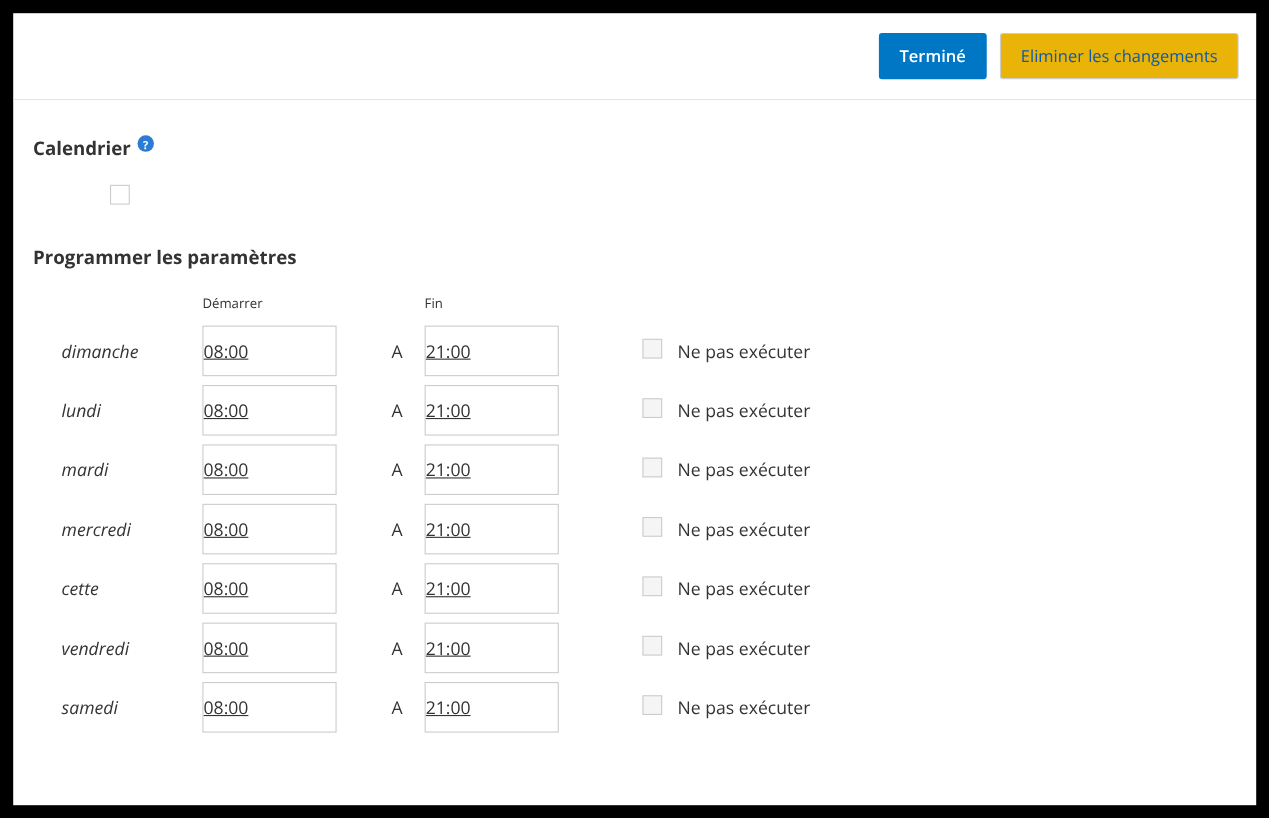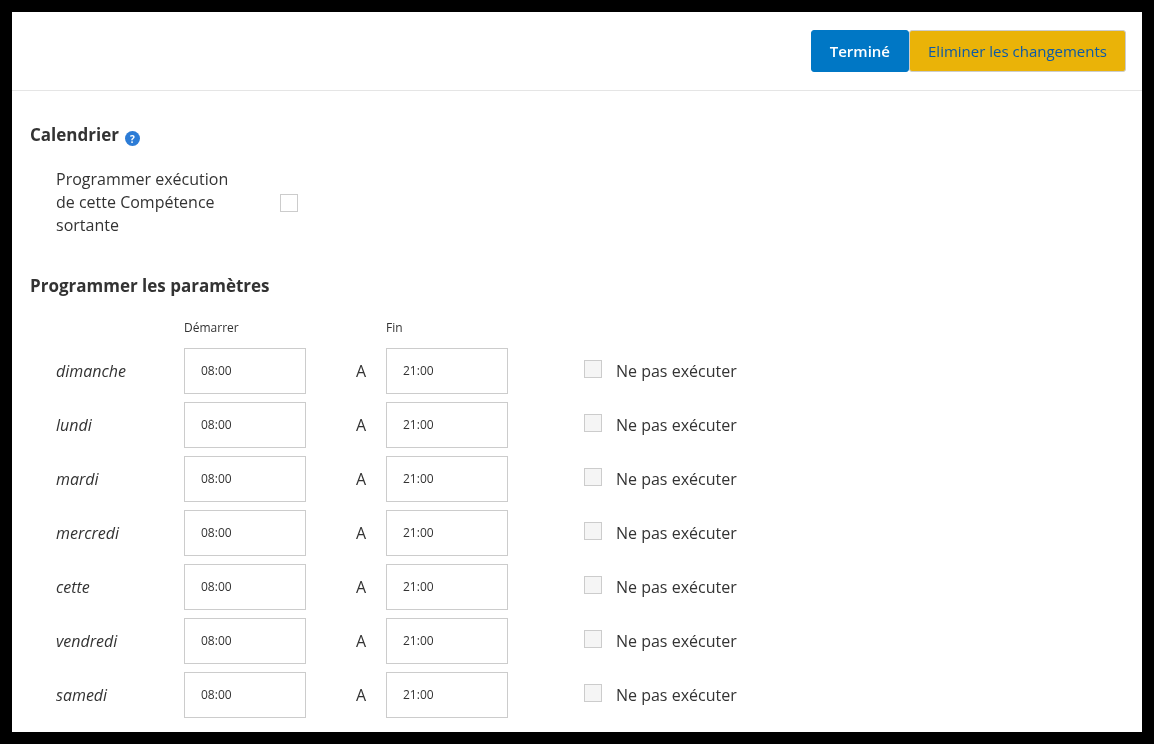--- a/index.html
+++ b/index.html
@@ -15,21 +15,21 @@
   width: 100%;
   height: 100%;
   overflow: hidden;
 }
 .header {
   display: flex;
   justify-content: flex-end;
   align-items: flex-start;
   padding: 18px 16px;
   border-bottom: 1px solid #e5e5e5;
-  gap: 0;
+  gap: 12px;
 }
 .btn {
   font-size: 15px;
   padding: 10px 18px;
   border-radius: 3px;
   cursor: pointer;
   font-family: inherit;
 }
 .btn-primary {
   background: #0077c5;
@@ -44,21 +44,21 @@
 }
 .content {
   padding: 32px 18px 18px 18px;
 }
 .section-title {
   font-size: 17px;
   font-weight: 700;
   color: #333;
   margin-bottom: 22px;
   display: flex;
-  align-items: flex-end;
+  align-items: flex-start;
   gap: 6px;
 }
 .help-icon {
   display: inline-flex;
   align-items: center;
   justify-content: center;
   width: 15px;
   height: 15px;
   border-radius: 50%;
   background: #2c7cd6;
@@ -110,25 +110,26 @@
 }
 .day-label {
   font-size: 16px;
   color: #333;
   font-style: italic;
 }
 .time-input {
   width: 122px;
   height: 46px;
   border: 1px solid #ccc;
-  padding: 0 16px;
-  font-size: 12px;
+  padding: 0 0;
+  font-size: 16px;
   color: #333;
   font-family: inherit;
   background: #fff;
+  text-decoration: underline;
 }
 .sep-label {
   font-size: 16px;
   color: #333;
 }
 .nope-check {
   width: 18px;
   height: 18px;
   border: 1px solid #ccc;
   background: #f5f5f5;
@@ -150,21 +151,20 @@
   </div>
 
   <div class="content">
 
     <div class="section-title">
       <span>Calendrier</span>
       <span class="help-icon">?</span>
     </div>
 
     <div class="schedule-enable">
-      <div class="schedule-enable-label">Programmer exécution de cette Compétence sortante</div>
       <div class="checkbox"></div>
     </div>
 
     <div class="section-title">
       <span>Programmer les paramètres</span>
     </div>
 
     <div class="schedule-table">
 
       <div class="schedule-headers">

